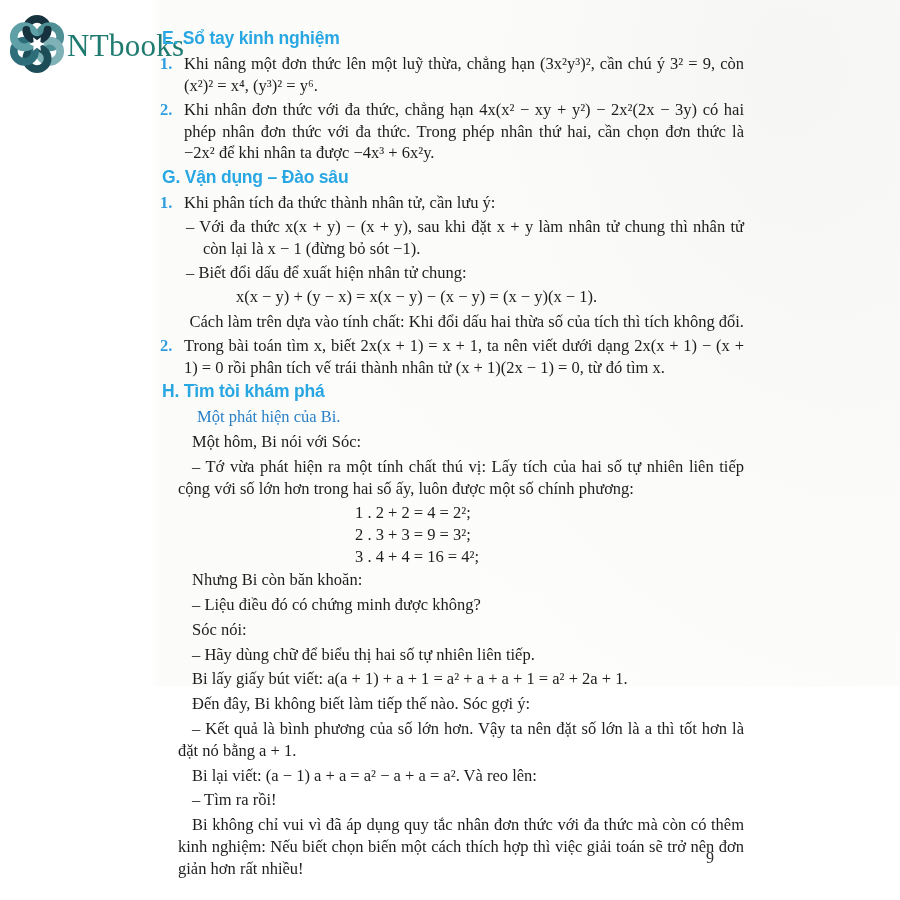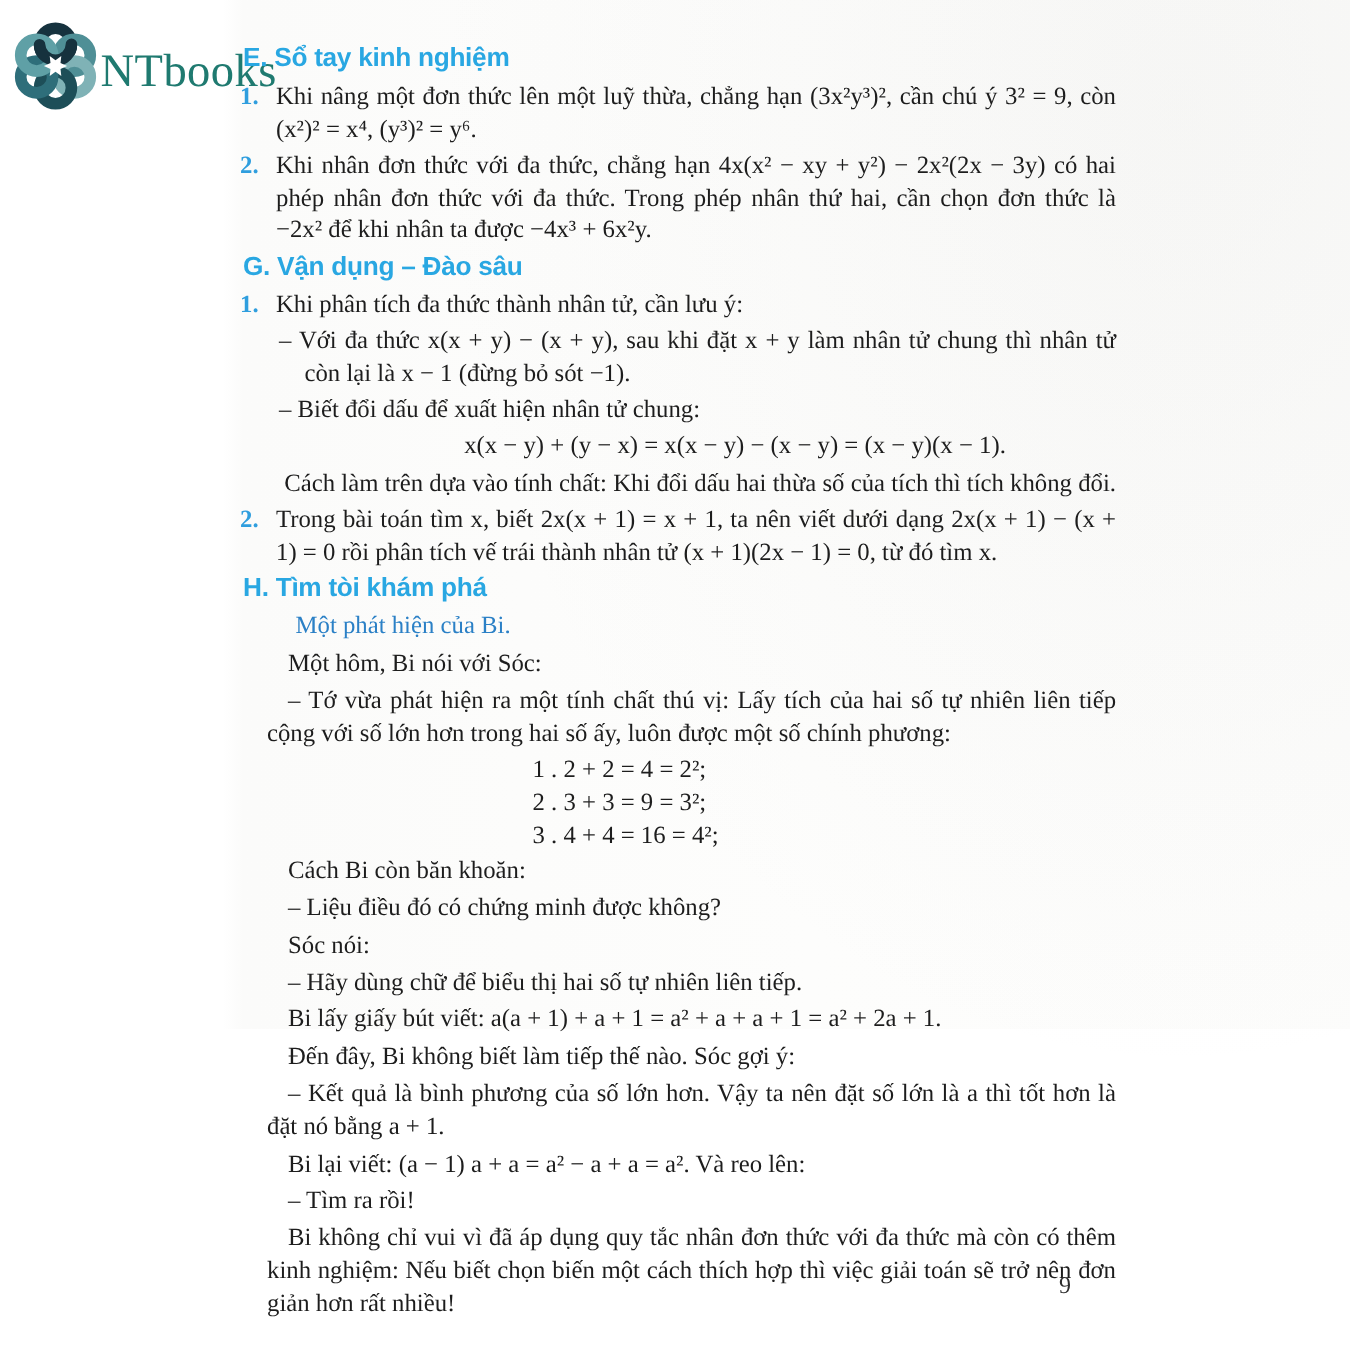--- a/index.html
+++ b/index.html
@@ -41,21 +41,21 @@
   }
   .item { display:flex; margin-bottom:2.5px; }
   .item .num {
     flex:none; width:24px; color:#2f9ede; font-weight:bold; text-align:left;
   }
   .item .itext { flex:1; }
   .dash-bullet {
     padding-left:43px; text-indent:-17px; margin-bottom:2.5px;
   }
   .g-equation {
-    margin:1px 0 2.5px 76px; text-align:center;
+    margin:1px 0 2.5px 76px; text-align:left;
   }
   .g-note { margin-left:26px; margin-bottom:3px; text-align:right; }
   .h-sub {
     margin:1px 0 3px 37px; font-weight:normal; color:#2b80c6; text-align:left;
   }
   .h-par { margin-left:18px; text-indent:14px; margin-bottom:3px; }
   .h-eqs { margin:0 0 1px 195px; text-align:left; }
   .h-eqs div { line-height:21.9px; }
   .page-number {
     position:absolute; left:706px; top:849px;
@@ -120,21 +120,21 @@
 
     <div class="h-par">Một hôm, Bi nói với Sóc:</div>
     <div class="h-par">– Tớ vừa phát hiện ra một tính chất thú vị: Lấy tích của hai số tự nhiên liên tiếp cộng với số lớn hơn trong hai số ấy, luôn được một số chính phương:</div>
 
     <div class="h-eqs">
       <div>1 . 2 + 2 = 4 = 2²;</div>
       <div>2 . 3 + 3 = 9 = 3²;</div>
       <div>3 . 4 + 4 = 16 = 4²;</div>
     </div>
 
-    <div class="h-par">Cách Bi còn băn khoăn:</div>
+    <div class="h-par">Nhưng Bi còn băn khoăn:</div>
     <div class="h-par">– Liệu điều đó có chứng minh được không?</div>
     <div class="h-par">Sóc nói:</div>
     <div class="h-par">– Hãy dùng chữ để biểu thị hai số tự nhiên liên tiếp.</div>
     <div class="h-par">Bi lấy giấy bút viết: a(a + 1) + a + 1 = a² + a + a + 1 = a² + 2a + 1.</div>
     <div class="h-par">Đến đây, Bi không biết làm tiếp thế nào. Sóc gợi ý:</div>
     <div class="h-par">– Kết quả là bình phương của số lớn hơn. Vậy ta nên đặt số lớn là a thì tốt hơn là đặt nó bằng a + 1.</div>
     <div class="h-par">Bi lại viết: (a − 1) a + a = a² − a + a = a². Và reo lên:</div>
     <div class="h-par">– Tìm ra rồi!</div>
     <div class="h-par">Bi không chỉ vui vì đã áp dụng quy tắc nhân đơn thức với đa thức mà còn có thêm kinh nghiệm: Nếu biết chọn biến một cách thích hợp thì việc giải toán sẽ trở nên đơn giản hơn rất nhiều!</div>
 

